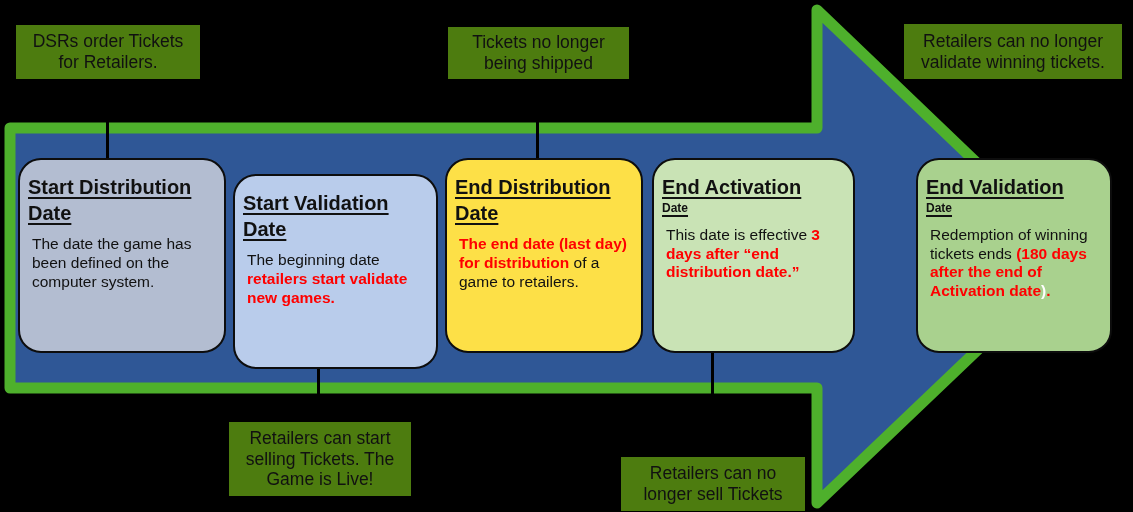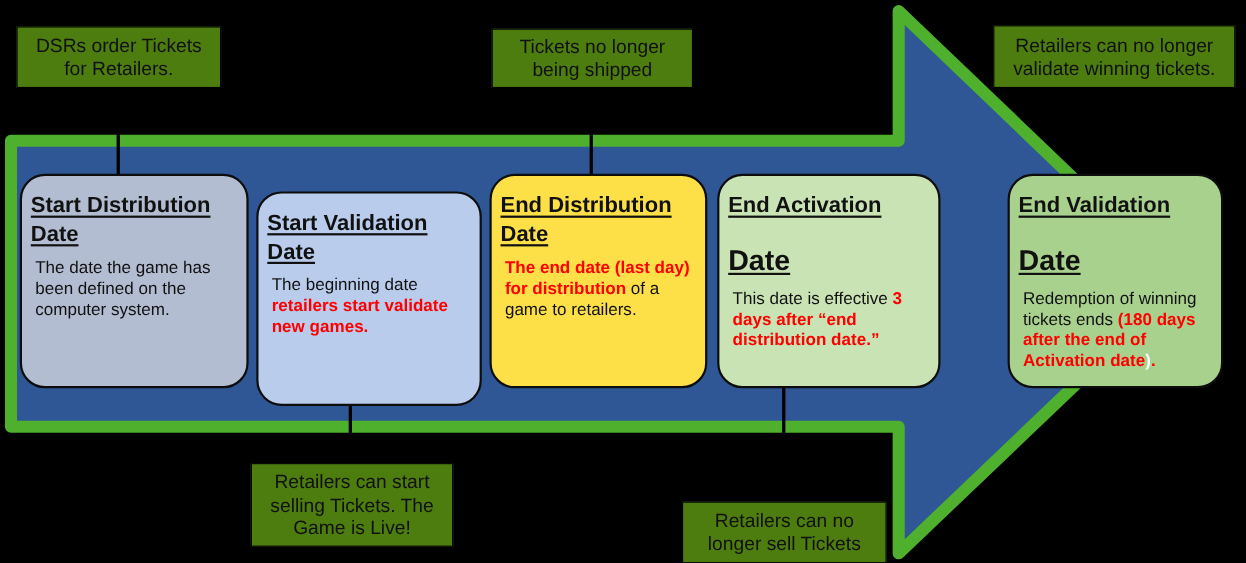--- a/index.html
+++ b/index.html
@@ -32,26 +32,26 @@
     font-weight:bold;
     font-size:20px;
     line-height:1.3;
     text-decoration:underline;
     text-decoration-thickness:2px;
     text-underline-offset:3px;
     margin-top:4px;
   }
   .stage-title2{
     font-weight:bold;
-    font-size:26px;
+    font-size:12px;
     line-height:1.3;
     text-decoration:underline;
     text-decoration-thickness:2px;
     text-underline-offset:3px;
-    margin-top:20px;
+    margin-top:1px;
   }
   .stage-title2:empty{display:none;}
   .stage-body{
     font-size:15.5px;
     line-height:1.22;
     margin-top:9px;
     padding:0 4px;
   }
   .seg-black{color:#111;}
   .seg-red{color:#f00;font-weight:bold;}

